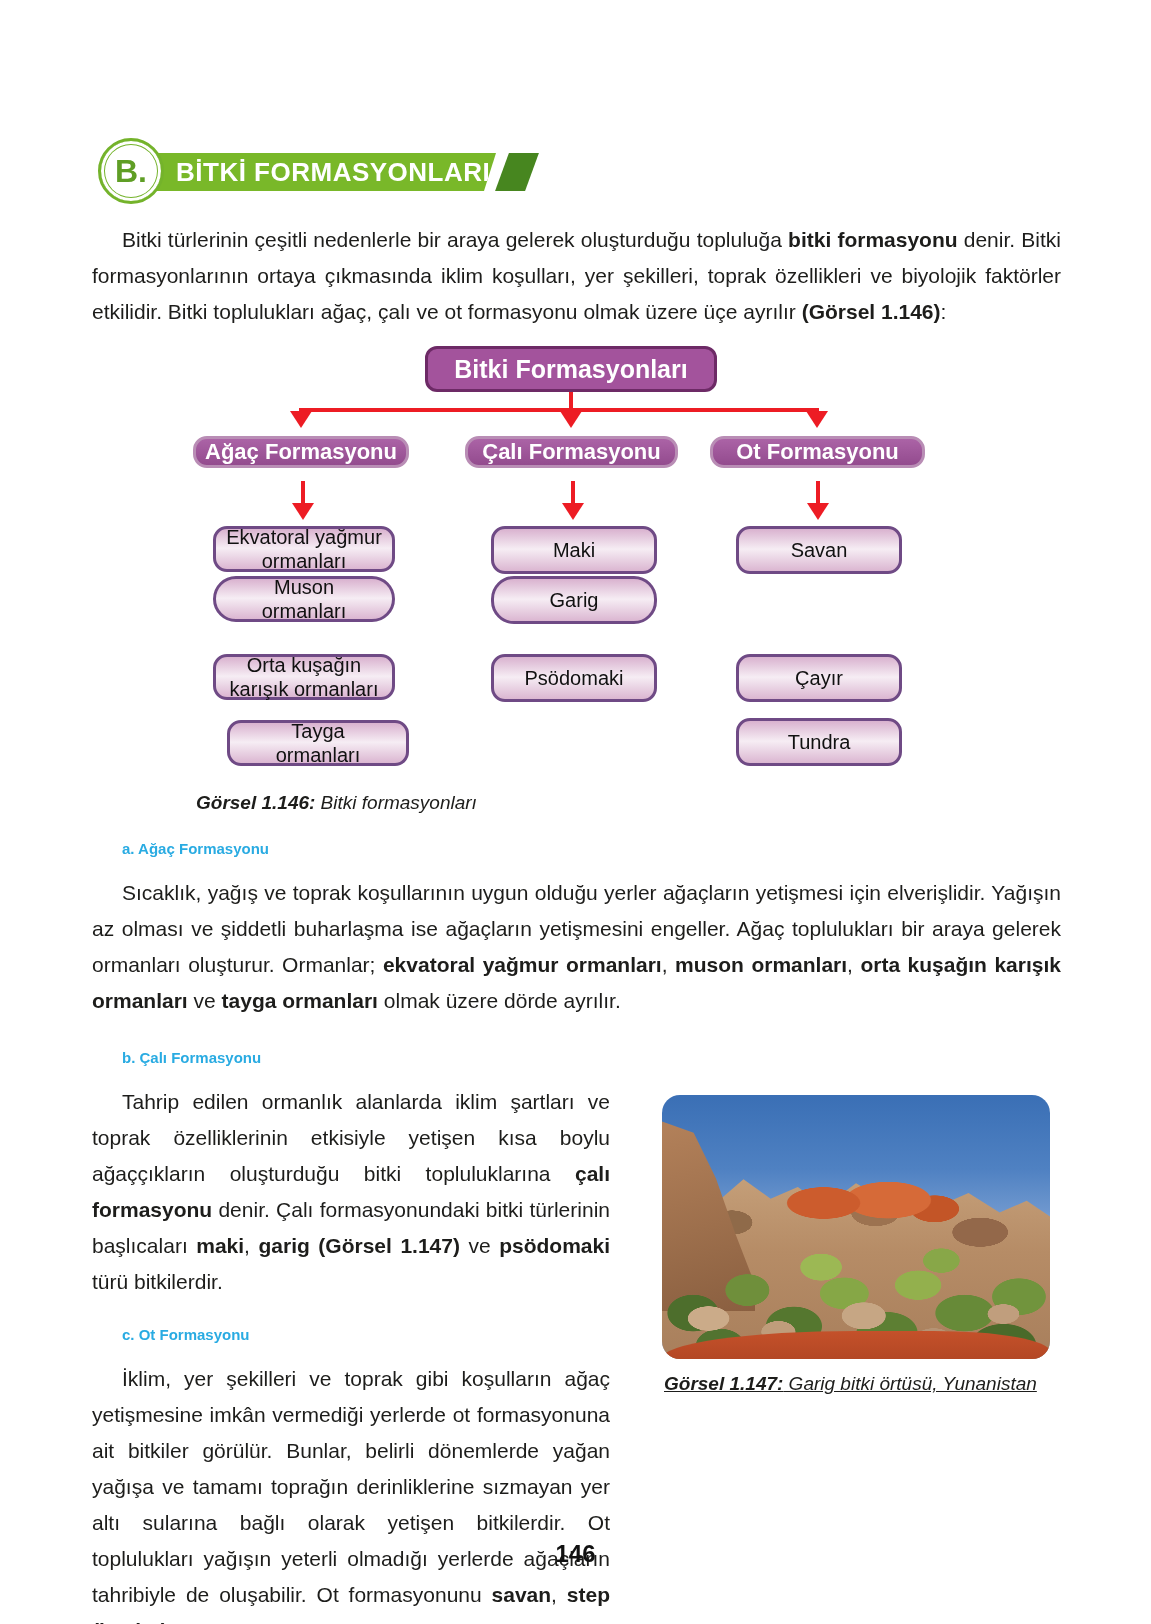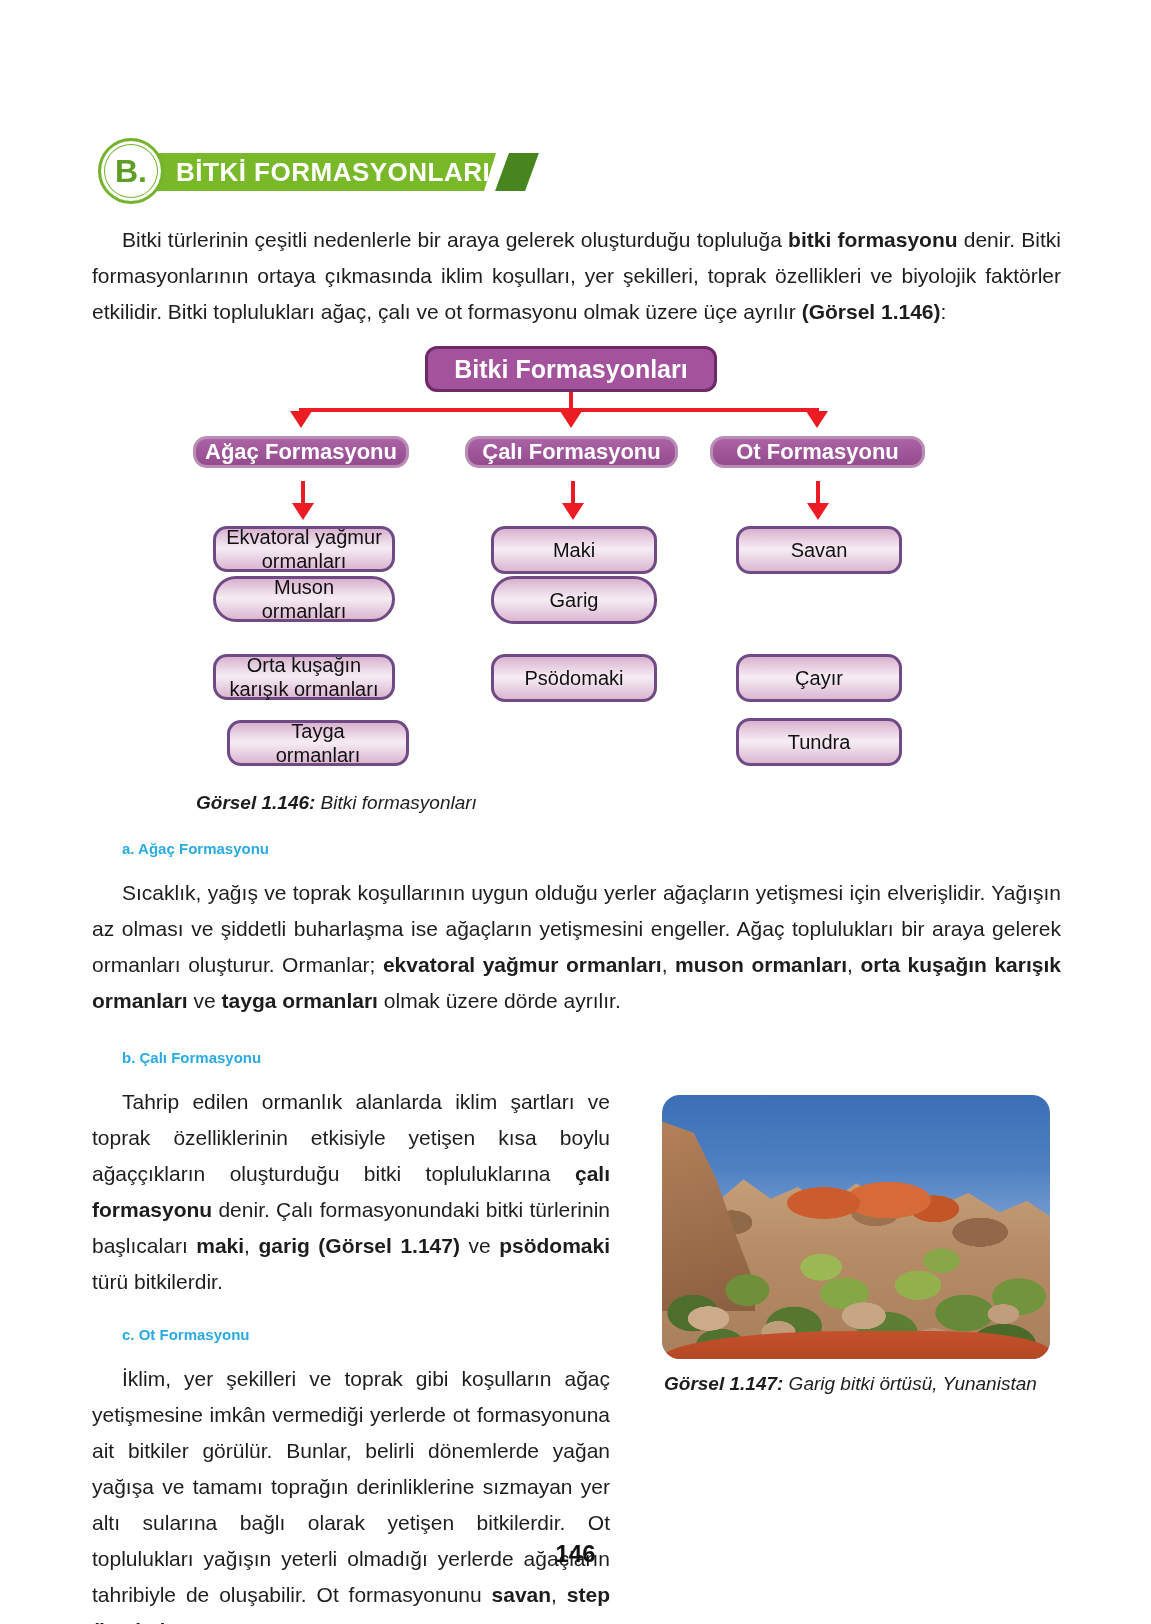--- a/index.html
+++ b/index.html
@@ -82,21 +82,21 @@
     border-top:17px solid #ed1c24;
   }
   .caption{font-size:19px;font-style:italic;margin:10px 0 0 104px;}
   .caption b{font-style:italic;}
   .fig-caption{font-size:19px;font-style:italic;margin:14px 0 0 2px;}
   
   .twocol{display:flex;margin-top:4px;}
   .leftcol{width:518px;}
   .leftcol .para{text-align:justify;}
   .rightcol{width:390px;margin-left:52px;}
-  .figure{margin-top:72px;}
+  .figure{margin-top:72px;text-decoration:underline;}
   
   .photo{
     position:relative;width:388px;height:264px;border-radius:18px;overflow:hidden;
     background:linear-gradient(180deg,#3a6fb5 0%,#4f81c2 28%,#6e97ce 44%,#8fb0da 52%);
   }
   .farslope{
     position:absolute;left:0;right:0;bottom:0;height:74%;
     clip-path:polygon(0 22%,7% 12%,14% 20%,21% 8%,28% 18%,35% 12%,42% 22%,50% 10%,57% 18%,64% 12%,71% 22%,79% 15%,87% 25%,94% 19%,100% 27%,100% 100%,0 100%);
     background:
       radial-gradient(34px 20px at 18% 30%,#8f6a49 0 60%,transparent 61%),

